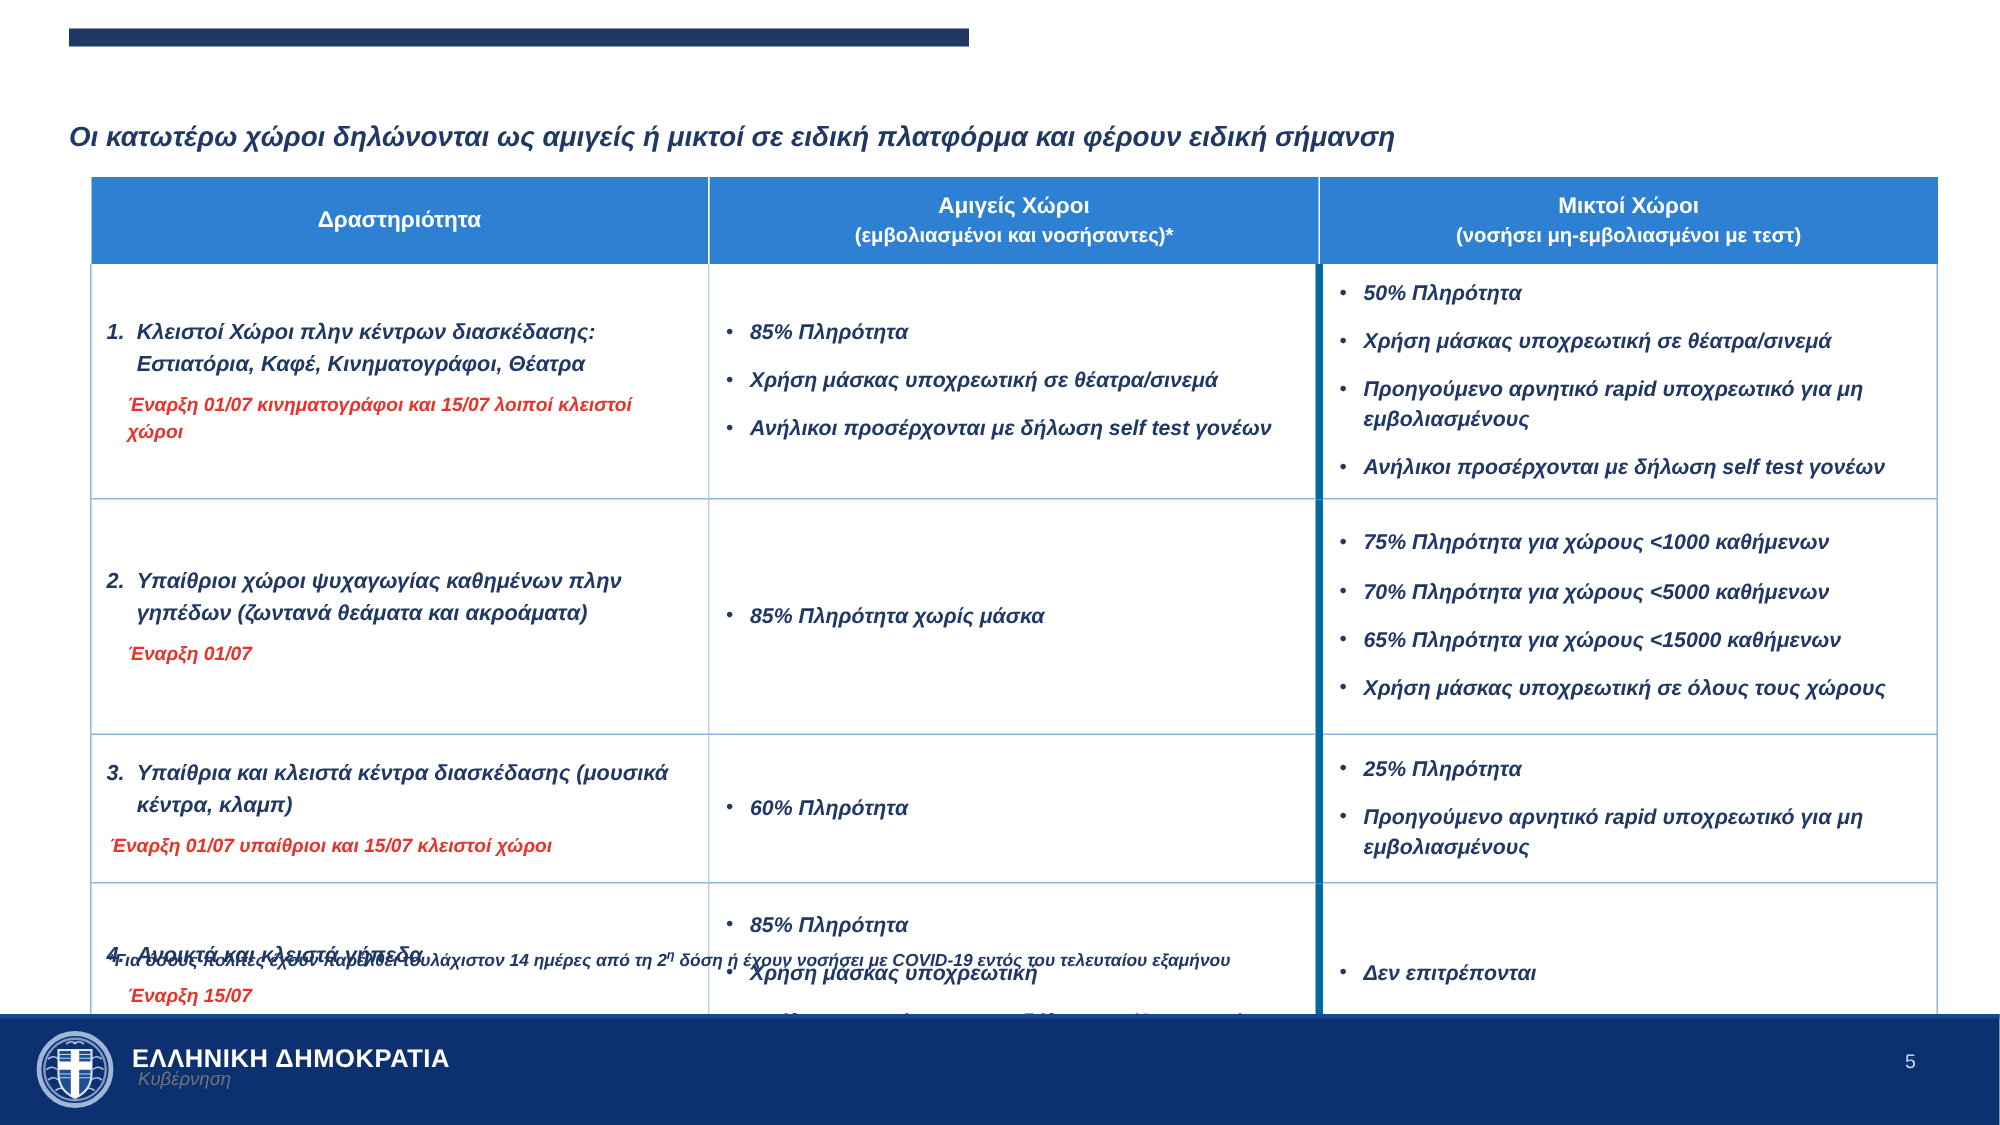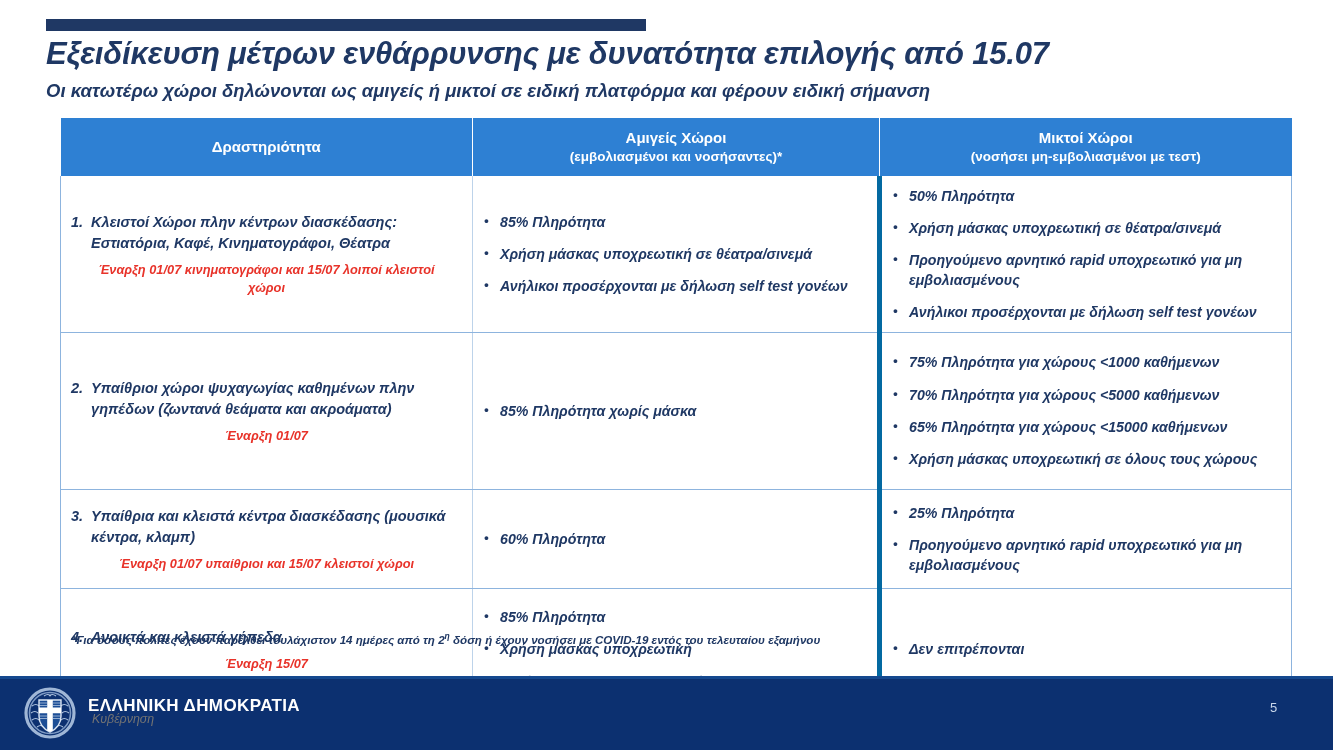--- a/index.html
+++ b/index.html
@@ -64,21 +64,21 @@
 
   
   .act{
     display:flex;align-items:flex-start;gap:8px;
     font-size:14.5px;font-weight:bold;line-height:1.42;color:#1F3864;
   }
   .act .num{flex:0 0 auto;}
   .act .txt{flex:1 1 auto;}
   .start{
     color:#E8332A;font-size:12.8px;font-weight:bold;
-    text-align:center;line-height:1.4;margin-top:7px;
+    text-align:left;line-height:1.4;margin-top:7px;
     padding:0 14px;
   }
 
   
   ul.bl{margin:0;padding:0;list-style:none;}
   ul.bl li{
     position:relative;padding-left:17px;
     font-size:14.2px;font-weight:bold;line-height:1.36;
     color:#1F3864;margin:0 0 13px 0;
   }
@@ -121,21 +121,20 @@
     font-size:13px;color:#C8D6EA;
   }
 </style>
 </head>
 <body>
 
 <div class="slide">
 
   <div class="top-bar"></div>
 
-  <div class="title">Εξειδίκευση μέτρων ενθάρρυνσης με δυνατότητα επιλογής από 15.07</div>
   <div class="subtitle">Οι κατωτέρω χώροι δηλώνονται ως αμιγείς ή μικτοί σε ειδική πλατφόρμα και φέρουν ειδική σήμανση</div>
 
   <table class="tbl">
     <colgroup>
         <col class="c1">
         <col class="c2">
         <col class="c3">
       </colgroup>
     <thead>
       <tr>

